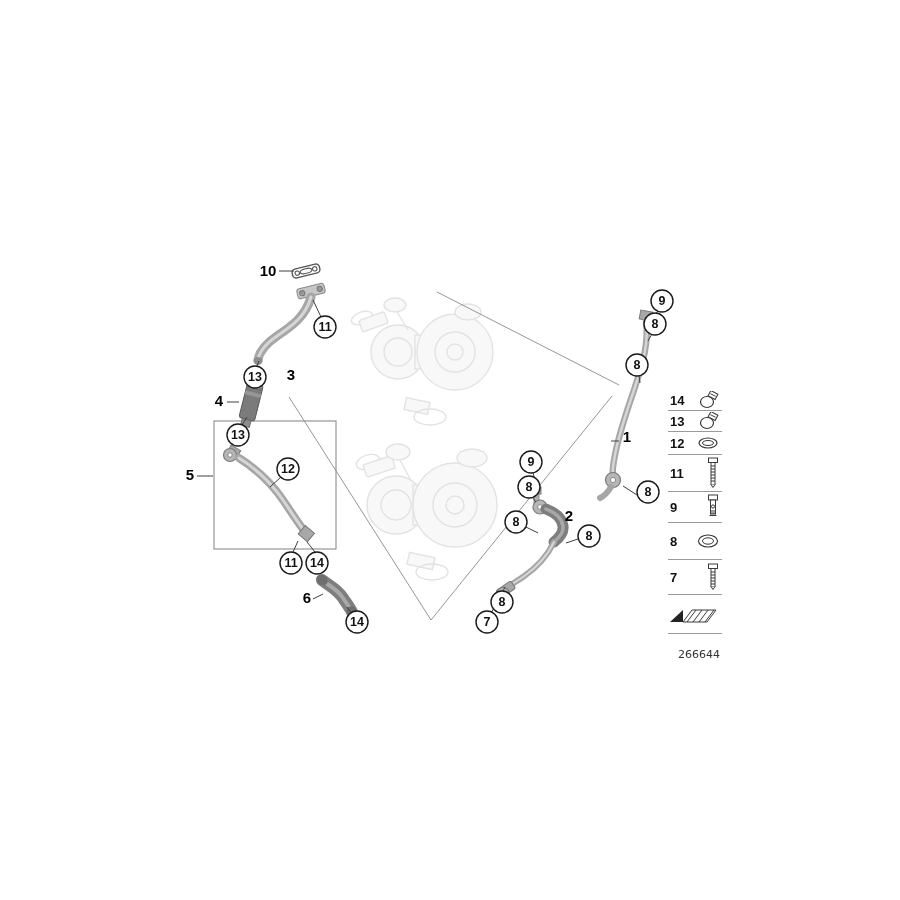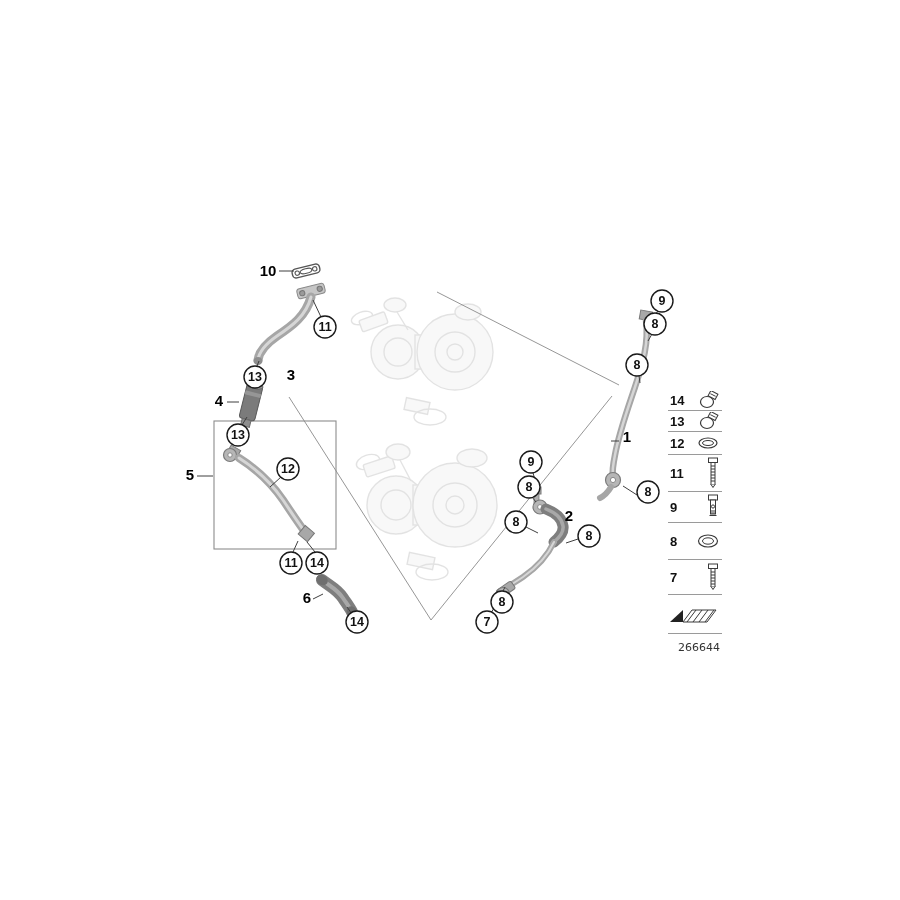--- a/index.html
+++ b/index.html
@@ -30,21 +30,21 @@
   .plabel{font:700 15px "Liberation Sans",sans-serif;text-anchor:middle;fill:#000000;}
 
   
   .legend{position:absolute;left:668px;top:390px;width:54px;}
   .lrow{display:flex;align-items:center;justify-content:space-between;
         border-bottom:1px solid #9a9a9a;padding:0 2px;}
   .h20{height:20px}.h22{height:22px}.h30{height:30px}.h34{height:34px}.h36{height:36px}
   .lnum{font:700 13px "Liberation Sans",sans-serif;color:#111;}
   .licon svg{display:block;}
   .lseal{margin-top:8px;border-bottom:1px solid #9a9a9a;padding-bottom:2px;}
-  .lid{font:400 11px "DejaVu Sans",sans-serif;color:#333;text-align:right;margin-top:7px;
+  .lid{font:400 11px "DejaVu Sans",sans-serif;color:#333;text-align:right;margin-top:14px;
        padding-right:2px;}
 </style>
 </head>
 <body>
 
 <div class="stage">
 <svg class="canvas" width="900" height="900" viewBox="0 0 900 900">
 
   <g opacity="0.5">
     <ellipse class="g-n" cx="362" cy="318" rx="11" ry="6" transform="rotate(-20 362 318)"></ellipse>

